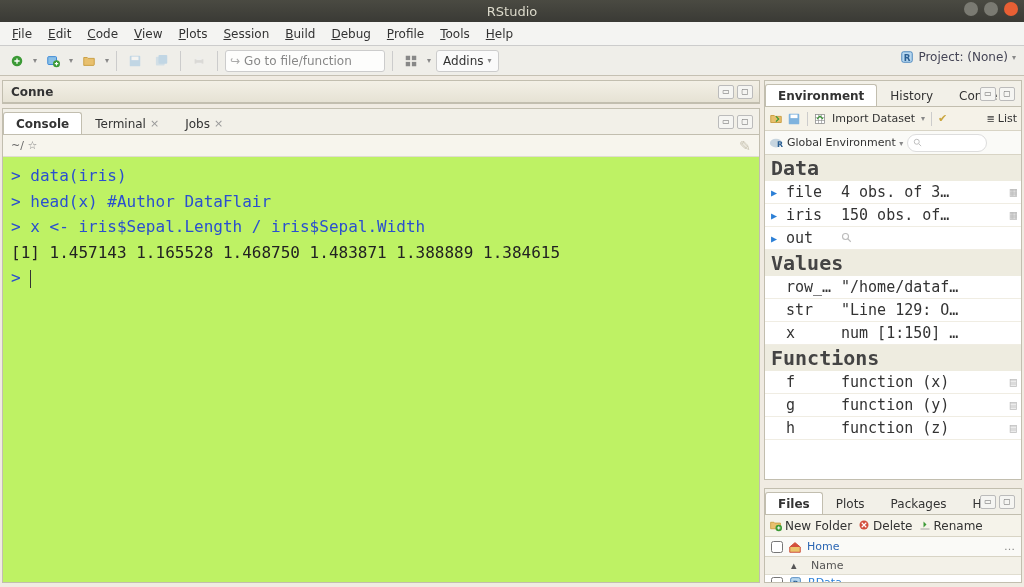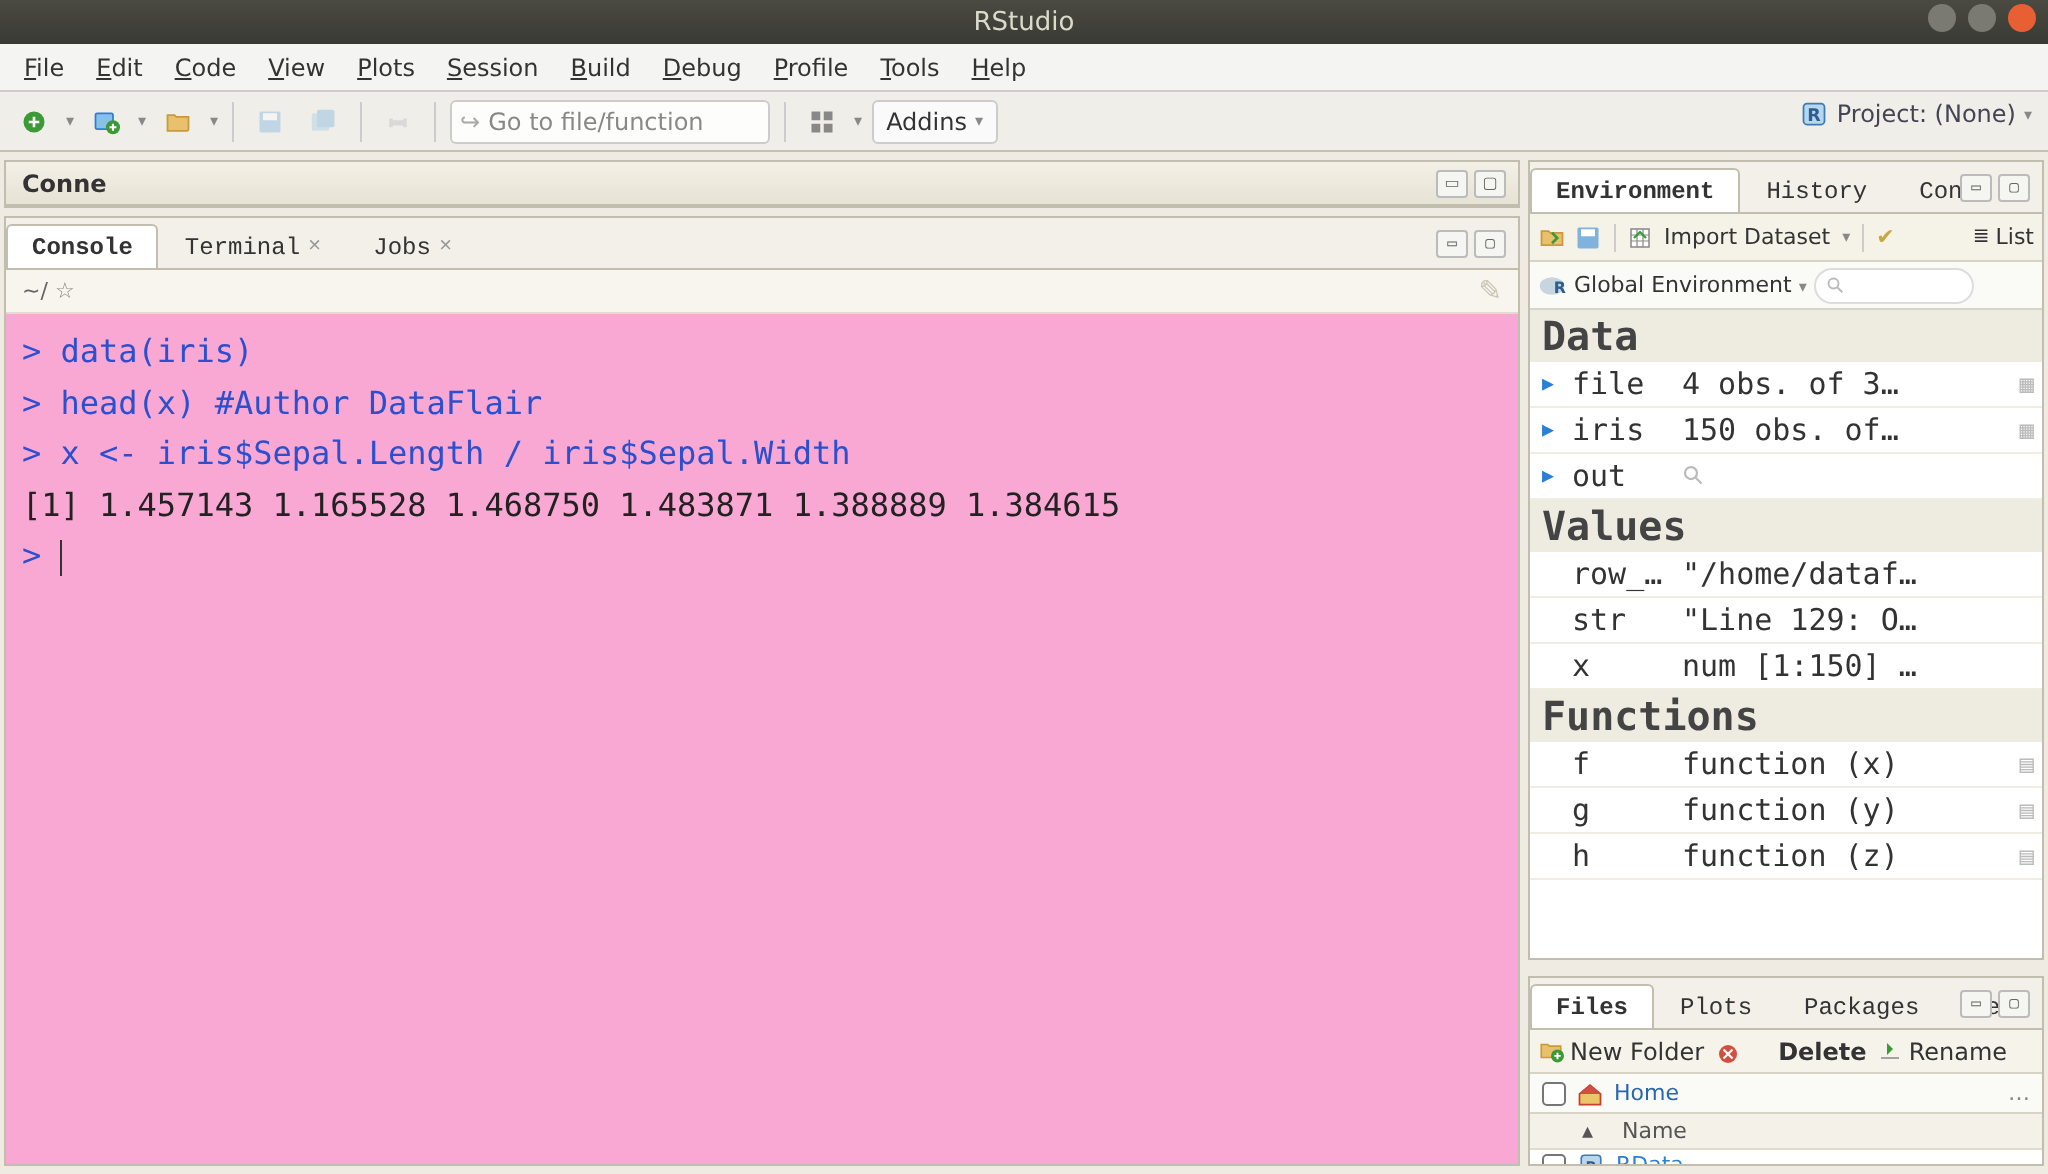--- a/index.html
+++ b/index.html
@@ -27,30 +27,30 @@
 .project-ctl { position:absolute; right:8px; top:4px; display:flex; align-items:center; gap:4px; color:#445; }
 
 
 .body-area { position:absolute; left:0; right:0; top:76px; bottom:0; display:flex; }
 .left-col { width:762px; display:flex; flex-direction:column; }
 .right-col { flex:1; display:flex; flex-direction:column; }
 
 
 .pane { background:#fff; border:1px solid #c2beaf; margin:4px 2px; display:flex; flex-direction:column; min-height:0; }
 .pane-header { height:22px; background:linear-gradient(#f3f0e6,#e6e2d4); border-bottom:1px solid #c2beaf; display:flex; align-items:center; padding:0 8px; font-weight:bold; font-size:12px; position:relative; }
-.pane-tabs { height:26px; background:#f2f0e8; border-bottom:1px solid #c2beaf; display:flex; align-items:center; position:relative;font-family:Liberation Mono, monospace; }
+.pane-tabs { height:26px; background:#f2f0e8; border-bottom:1px solid #c2beaf; display:flex; align-items:center; position:relative; }
 .pane-tabs .tab { padding:4px 12px 3px; border:1px solid transparent; border-bottom:none; margin-top:2px; font-size:12px; cursor:default; display:flex; align-items:center; gap:4px; }
 .pane-tabs .tab.active { background:#fff; border-color:#c2beaf; border-radius:3px 3px 0 0; font-weight:bold; }
 .tab .x { color:#999; font-size:11px; }
 .pane-controls { position:absolute; right:6px; display:flex; gap:3px; align-items:center; }
 .pctl { width:16px; height:14px; border:1px solid #bbb; background:#f5f5f2; border-radius:2px; font-size:8px; display:flex; align-items:center; justify-content:center; color:#666; }
 
 
 .console-pathbar { height:22px; background:#f7f5ed; border-bottom:1px solid #e0ddd0; padding:0 8px; display:flex; align-items:center; color:#666; font-size:11px; position:relative; }
-.console-body { flex:1; padding:6px 8px; font-family: "DejaVu Sans Mono", Menlo, Consolas, monospace; font-size:16px; line-height:1.6; background:#f9a8d4; overflow:auto; }
+.console-body { flex:1; padding:6px 8px; font-family: "DejaVu Sans Mono", Menlo, Consolas, monospace; font-size:16px; line-height:1.6; background:#bef264; overflow:auto; }
 .cprompt { color:#2a4fcf; }
 .coutput { color:#222; }
 .wand { position:absolute; right:8px; color:#c8c3b2; font-size:14px; }
 
 
 .env-toolbar { height:24px; border-bottom:1px solid #d8d4c5; background:#f5f2e8; display:flex; align-items:center; padding:0 4px; gap:4px; font-size:11px; }
 .env-sub { height:24px; border-bottom:1px solid #d8d4c5; background:#fafaf7; display:flex; align-items:center; padding:0 4px; gap:4px; font-size:11px; }
 .env-content { flex:1; background:#fff; overflow:auto; font-family:"DejaVu Sans Mono", monospace; font-size:15px; position:relative; }
 .env-section { background:#eeece0; padding:1px 6px; font-weight:bold; font-size:20px; color:#444; }
 .env-row { display:flex; align-items:center; border-bottom:1px solid #f0ede3; padding:2px 4px; }
@@ -386,21 +386,21 @@
       </div>
       <div class="files-toolbar">
         <span style="display:flex;align-items:center;gap:3px;">
           <svg width="13" height="13" viewBox="0 0 16 16">
               <path d="M2 4h4l1 1h7v7H2z" fill="#e8c06e" stroke="#c79a3a"></path>
               <circle cx="12" cy="11" r="4" fill="#3c9a36"></circle>
               <path d="M12 9v4M10 11h4" stroke="#fff" stroke-width="1.2"></path>
             </svg>
           <span>New Folder</span>
         </span>
-        <span style="display:flex;align-items:flex-end;gap:19px;font-weight:bold;">
+        <span style="display:flex;align-items:flex-start;gap:3px;">
           <svg width="12" height="12" viewBox="0 0 16 16">
               <circle cx="8" cy="8" r="6" fill="#d34f3d"></circle>
               <path d="M5 5l6 6M11 5l-6 6" stroke="#fff" stroke-width="1.5"></path>
             </svg>
           <span>Delete</span>
         </span>
         <span style="display:flex;align-items:center;gap:3px;">
           <svg width="12" height="12" viewBox="0 0 16 16">
               <path d="M6 2l4 4-4 4V2z" fill="#3c9a36"></path>
               <path d="M2 12h12" stroke="#888"></path>

